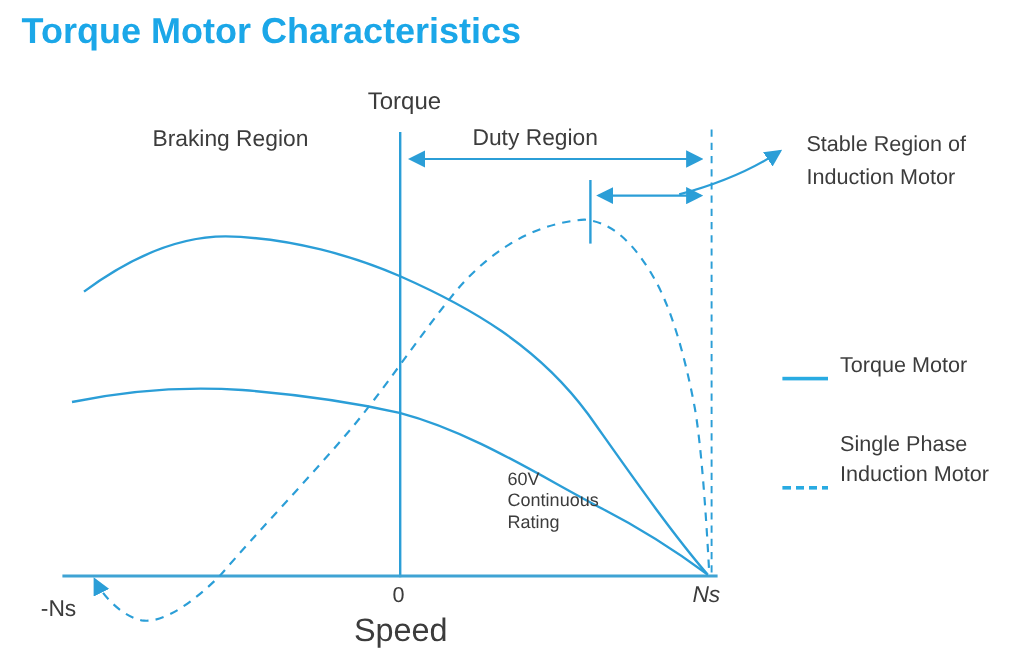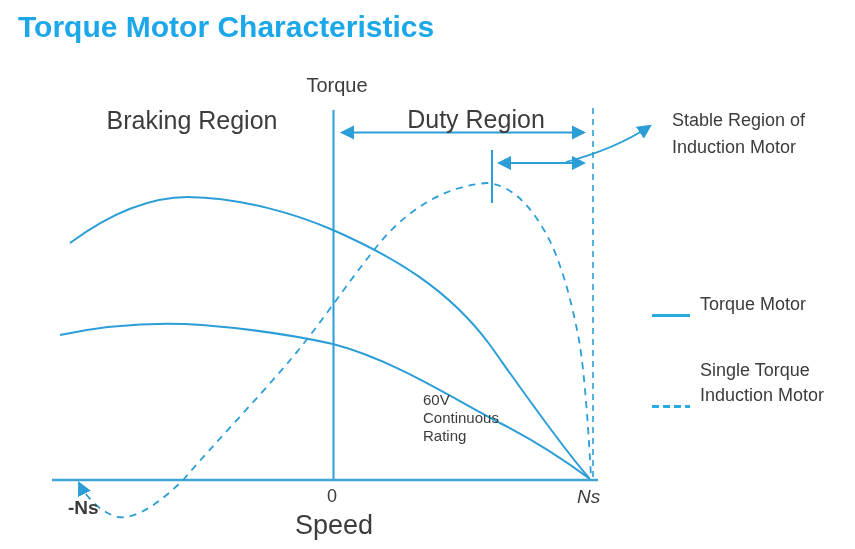--- a/index.html
+++ b/index.html
@@ -2,21 +2,21 @@
 <html><head>
 <meta charset="utf-8">
 <style>
   html,body{margin:0;padding:0;background:#ffffff;}
   body{font-family:"Liberation Sans","DejaVu Sans",sans-serif;color:#3c3c3c;}
   .stage{position:relative;width:855px;height:549px;background:#fff;overflow:hidden;}
   .title{position:absolute;left:18px;top:10px;font-size:30px;font-weight:700;color:#1ba7e8;letter-spacing:0px;}
   .lbl{position:absolute;white-space:nowrap;color:#3c3c3c;}
   .lbl.center{transform:translateX(-50%);}
   .axis-title{font-size:20px;}
-  .region{font-size:25px;}
+  .region{font-size:19px;}
   .tick{font-size:19px;}
   .curve-note{font-size:15px;line-height:18px;}
   .stable-note{font-size:18px;line-height:27px;}
   svg{position:absolute;left:0;top:0;}
   .legend-row{position:absolute;display:flex;align-items:flex-end;}
   .legend-sample{width:38px;height:3px;margin-top:9px;margin-right:10px;background:#29abe2;flex:0 0 auto;}
   .legend-sample.dashed{background:repeating-linear-gradient(90deg,#29abe2 0 7px,transparent 7px 11px);}
   .legend-label{font-size:18px;line-height:25px;color:#3c3c3c;}
 </style>
 </head>
@@ -47,45 +47,45 @@
 
     <path d="M 70 243 C 112 212, 152 197, 188 197 C 243 198, 296 214, 333 230 C 392 256, 448 288, 490 345 C 522 390, 558 442, 589 478" fill="none" stroke="#2b9ed7" stroke-width="2"></path>
 
     <path d="M 60 335 C 108 325, 158 322, 202 325 C 252 329, 297 336, 333 344 C 394 360, 452 398, 502 424 C 537 442, 567 462, 590 479" fill="none" stroke="#2b9ed7" stroke-width="2"></path>
 
     <path d="M 79 483 C 86 497, 101 513, 118 517 C 137 520, 163 500, 184 479 C 214 444, 258 398, 292 358 C 322 322, 348 282, 378 245 C 404 213, 442 186, 487 183 C 512 185, 530 206, 544 230 C 559 255, 571 297, 579 340 C 585 374, 589 440, 591 477" fill="none" stroke="#2b9ed7" stroke-width="1.8" stroke-dasharray="7 6" marker-start="url(#ah)"></path>
   </svg>
 
   <div class="lbl axis-title center" style="left:337px;top:74px;text-align:center;">Torque</div>
   <div class="lbl region center" style="left:192px;top:106px;">Braking Region</div>
-  <div class="lbl region center" style="left:476px;top:105px;">Duty Region</div>
+  <div class="lbl region center" style="left:446px;top:105px;">Duty Region</div>
 
   <div class="lbl stable-note" style="left:672px;top:107px;">
     <div>Stable Region of</div>
     <div>Induction Motor</div>
   </div>
 
 
   <div class="lbl curve-note" style="left:375px;top:391px;margin-left:48px;">
     <div>60V</div>
     <div>Continuous</div>
     <div>Rating</div>
   </div>
 
-  <div class="lbl tick" style="left:68px;top:497px;font-weight:bold;">-Ns</div>
+  <div class="lbl tick" style="left:34px;top:497px;">-Ns</div>
   <div class="lbl tick" style="left:327px;top:486px;font-size:18px;">0</div>
   <div class="lbl tick" style="left:577px;top:486px;font-style:italic;">Ns</div>
   <div class="lbl axis-title center" style="left:334px;top:510px;font-size:27px;">Speed</div>
 
   <div class="legend-row" style="left:652px;top:292px;">
     <div class="legend-sample"></div>
     <div class="legend-label">Torque Motor</div>
   </div>
 
   <div class="legend-row" style="left:652px;top:358px;">
     <div class="legend-sample dashed"></div>
     <div class="legend-label">
-      <div>Single Torque</div>
+      <div>Single Phase</div>
       <div>Induction Motor</div>
     </div>
   </div>
 
 </div>
 
 </body></html>

